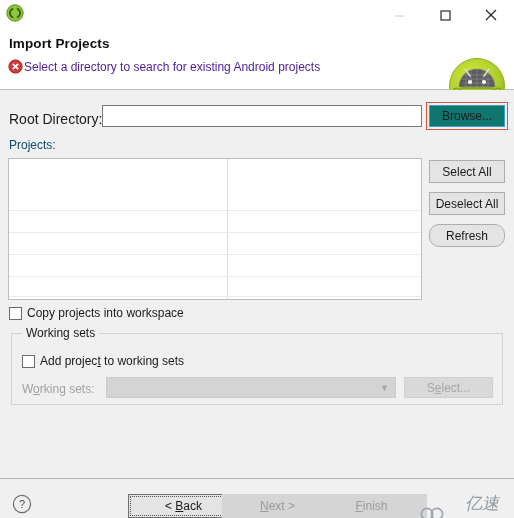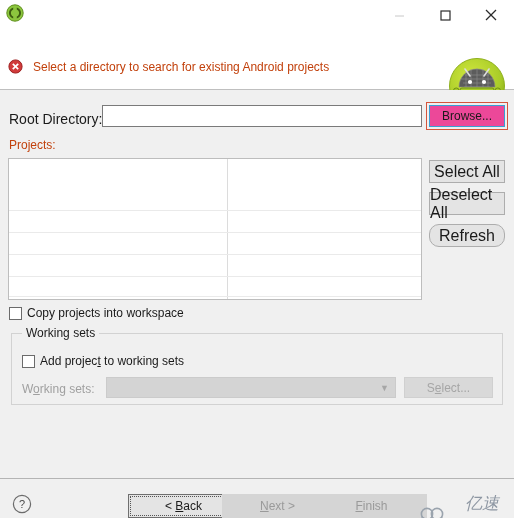--- a/index.html
+++ b/index.html
@@ -57,23 +57,23 @@
   .header-title {
     position: absolute;
     left: 9px; top: 6px;
     font-size: 13.5px;
     font-weight: bold;
     color: #101010;
     letter-spacing: 0.1px;
   }
   .header-desc {
     position: absolute;
-    left: 33px; top: 30px;
-    font-size: 12px;
-    color: #c2410c;
+    left: 24px; top: 30px;
+    font-size: 12px;
+    color: #4c1d95;
   }
   .error-icon {
     position: absolute;
     left: 8px; top: 29px;
     width: 15px; height: 15px;
   }
   .android-logo {
     position: absolute;
     right: 8px; top: 27px;
     width: 58px; height: 58px;
@@ -103,21 +103,21 @@
     font-family: "Liberation Sans", sans-serif;
     font-size: 12px;
     padding: 0 3px;
     color: #1a1a1a;
     outline: none;
   }
   .browse-btn {
     position: absolute;
     left: 429px; top: 105px;
     width: 76px; height: 22px;
-    background: #ec4899;
+    background: #0f766e;
     border: 1px solid #3a9fd4;
     box-sizing: border-box;
     font-family: "Liberation Sans", sans-serif;
     font-size: 12px;
     color: #1a1a1a;
     display: flex; align-items: center; justify-content: center;
     cursor: default;
   }
   .browse-marker {
     position: absolute;
@@ -125,21 +125,21 @@
     width: 82px; height: 28px;
     border: 1px solid #d4553c;
     box-sizing: border-box;
     pointer-events: none;
   }
 
   .lbl-projects {
     position: absolute;
     left: 9px; top: 138px;
     font-size: 12px;
-    color: #c2410c;
+    color: #0c4a6e;
   }
 
   
   .table {
     position: absolute;
     left: 8px; top: 158px;
     width: 414px; height: 142px;
     background: #ffffff;
     border: 1px solid #bdbdbd;
     box-sizing: border-box;
@@ -174,21 +174,21 @@
 
   
   .side-btn {
     position: absolute;
     left: 429px;
     width: 76px; height: 23px;
     background: #e4e4e4;
     border: 1px solid #adadad;
     box-sizing: border-box;
     font-family: "Liberation Sans", sans-serif;
-    font-size: 16px;
+    font-size: 12px;
     color: #1a1a1a;
     display: flex; align-items: center; justify-content: center;
     cursor: default;
   }
   .side-btn.b1 { top: 160px; }
   .side-btn.b2 { top: 192px; }
   .side-btn.b3 { top: 224px; border-radius: 10px; }
 
   
   .cb-row {
@@ -352,20 +352,21 @@
     <div class="win-btn close">
       <svg width="12" height="12" viewBox="0 0 12 12">
           <line x1="1" y1="1" x2="11" y2="11" stroke="currentColor" stroke-width="1.2"></line>
           <line x1="11" y1="1" x2="1" y2="11" stroke="currentColor" stroke-width="1.2"></line>
         </svg>
     </div>
   </div>
 </div>
 
 <div class="header">
+  <div class="header-title">Import Projects</div>
   <div class="error-icon">
     <svg width="15" height="15" viewBox="0 0 15 15">
       <circle cx="7.5" cy="7.5" r="6.6" fill="#d13b3b" stroke="#9e2222" stroke-width="1"></circle>
       <line x1="4.8" y1="4.8" x2="10.2" y2="10.2" stroke="#ffffff" stroke-width="1.7"></line>
       <line x1="10.2" y1="4.8" x2="4.8" y2="10.2" stroke="#ffffff" stroke-width="1.7"></line>
     </svg>
   </div>
   <div class="header-desc">Select a directory to search for existing Android projects</div>
   <div class="android-logo">
     <svg width="58" height="58" viewBox="0 0 58 58">

